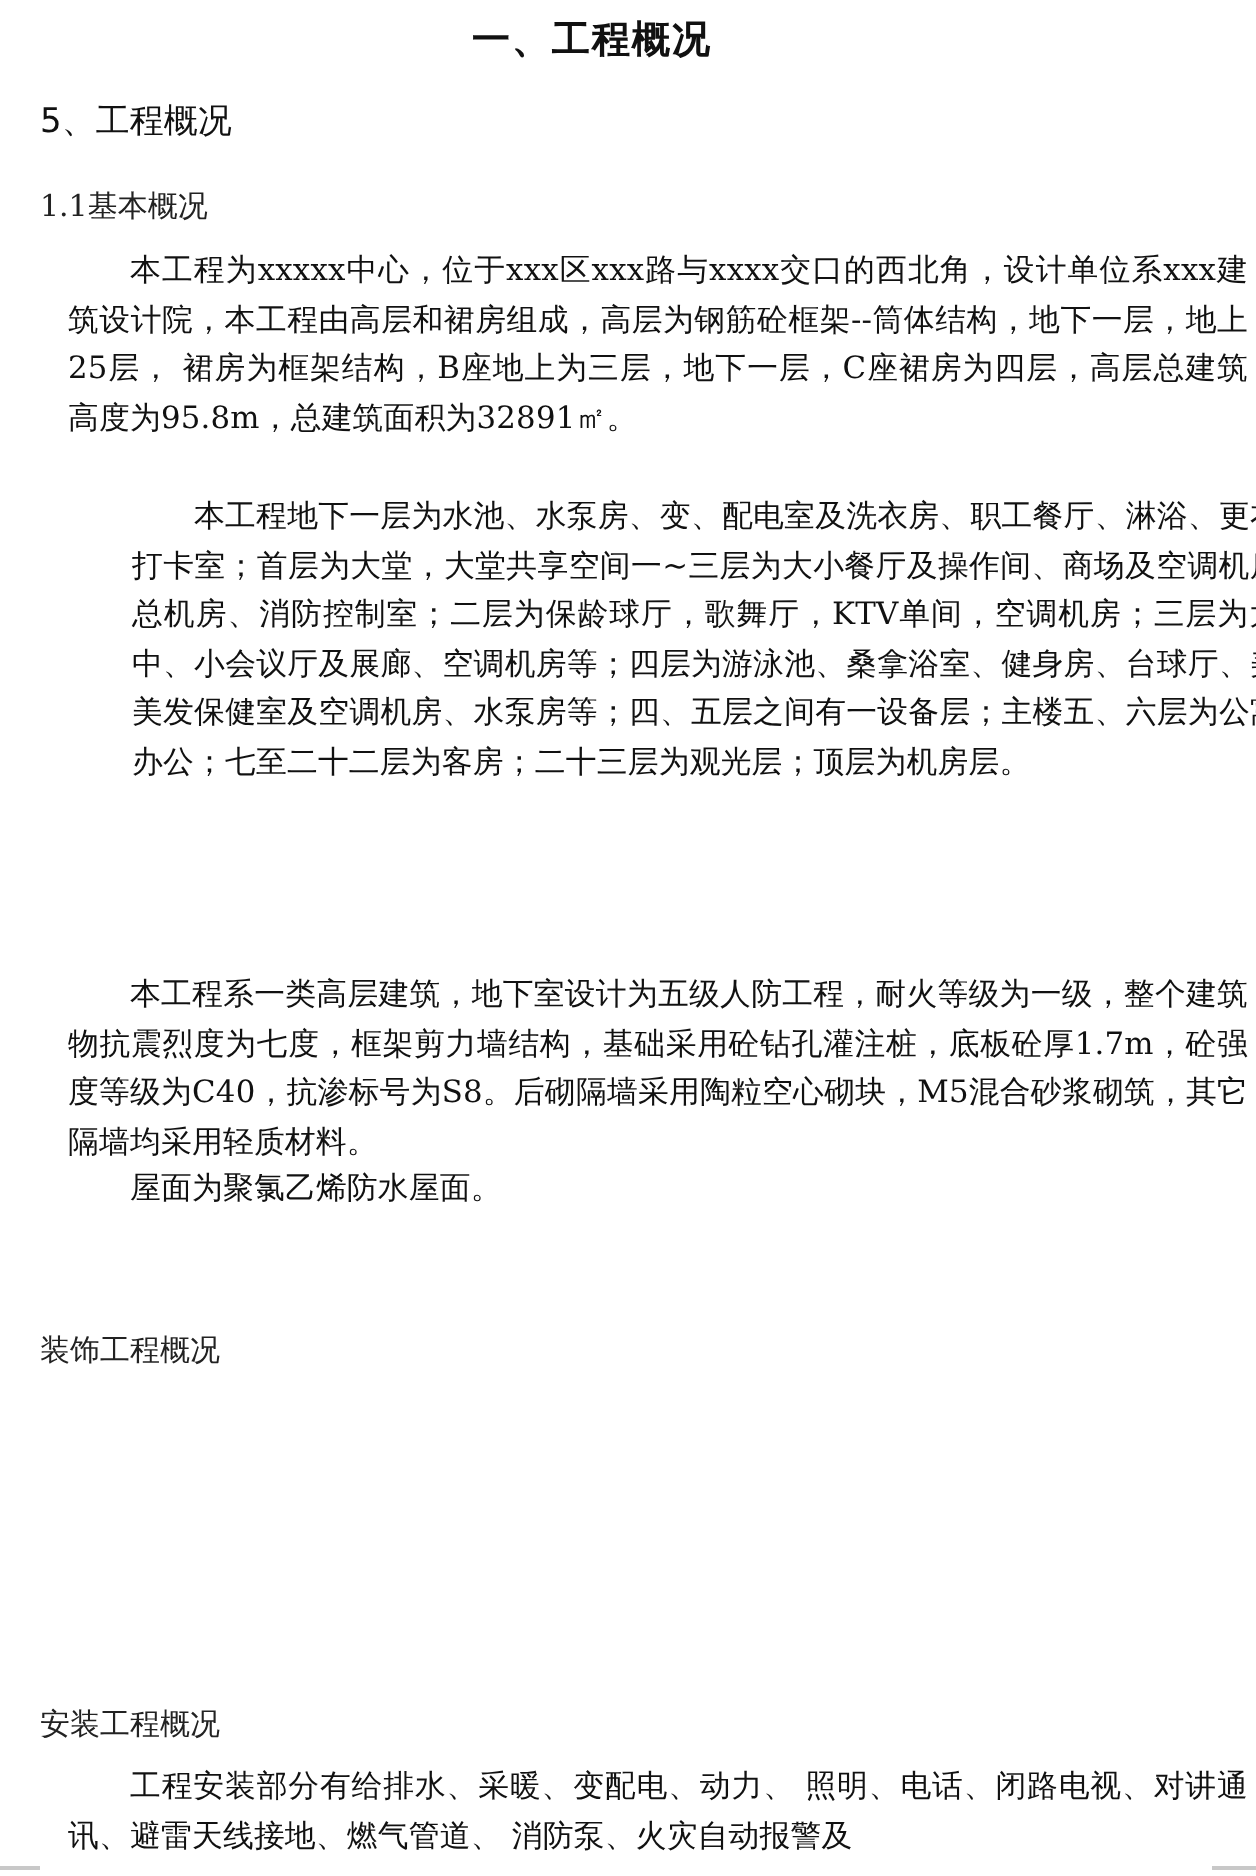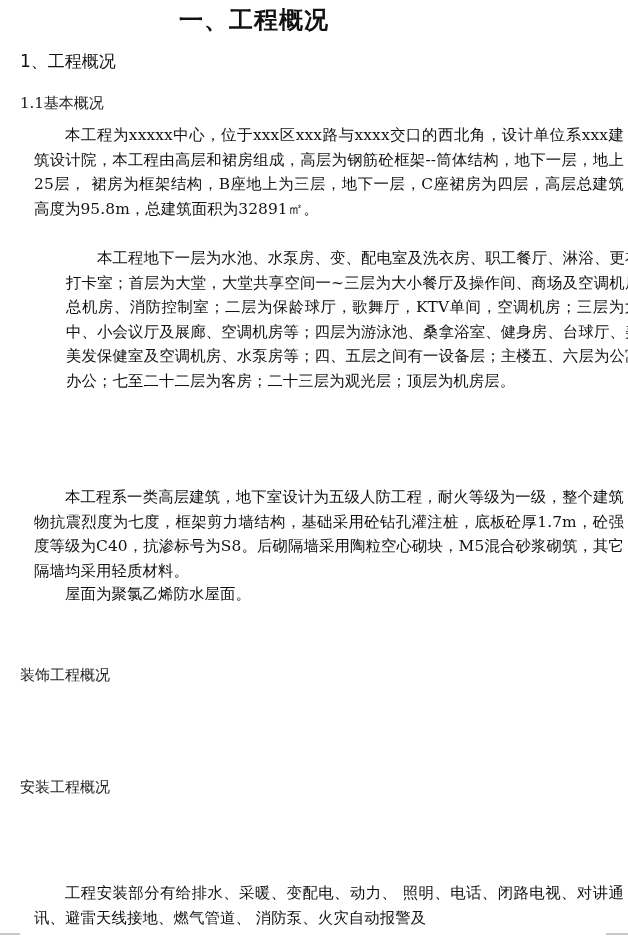--- a/index.html
+++ b/index.html
@@ -5,21 +5,21 @@
   html, body { margin: 0; padding: 0; background: #ffffff; }
   body {
     width: 628px; height: 938px; overflow: hidden; position: relative;
     font-family: "DejaVu Serif", "Liberation Serif", serif;
     color: #111111;
   }
   .page { position: absolute; left: 0; top: 0; width: 628px; height: 938px; }
   .title {
     position: absolute; left: 0; width: 508px; top: 6px;
     text-align: center; font-family: "DejaVu Sans", sans-serif;
-    font-weight: bold; font-size: 24px; line-height: 28px; letter-spacing: 1px;
+    font-weight: bold; font-size: 19px; line-height: 28px; letter-spacing: 1px; padding-left: 42px;
   }
   .h1 {
     position: absolute; left: 20px; top: 48px;
     font-family: "DejaVu Sans", sans-serif; font-size: 17px; line-height: 26px;
   }
   .h2 {
     position: absolute; left: 20px;
     font-size: 15px; line-height: 22px; color: #222;
   }
   .para {
@@ -32,29 +32,29 @@
   }
   .footer-line-right {
     position: absolute; left: 606px; top: 933px; width: 22px; height: 2px; background: #c8c8c8;
   }
 </style>
 </head>
 <body>
 
 <div class="page">
   <div class="title">一、工程概况</div>
-  <div class="h1">1、工程概况</div>
+  <div class="h1">5、工程概况</div>
 
   <div class="h2" style="top:92px;">1.1基本概况</div>
   <p class="para" style="top:123px;">本工程为xxxxx中心，位于xxx区xxx路与xxxx交口的西北角，设计单位系xxx建筑设计院，本工程由高层和裙房组成，高层为钢筋砼框架--筒体结构，地下一层，地上25层， 裙房为框架结构，B座地上为三层，地下一层，C座裙房为四层，高层总建筑高度为95.8m，总建筑面积为32891㎡。</p>
   <p class="para" style="top:246px;margin-left:32px;">本工程地下一层为水池、水泵房、变、配电室及洗衣房、职工餐厅、淋浴、更衣、打卡室；首层为大堂，大堂共享空间一~三层为大小餐厅及操作间、商场及空调机房、总机房、消防控制室；二层为保龄球厅，歌舞厅，KTV单间，空调机房；三层为大、中、小会议厅及展廊、空调机房等；四层为游泳池、桑拿浴室、健身房、台球厅、美容美发保健室及空调机房、水泵房等；四、五层之间有一设备层；主楼五、六层为公寓式办公；七至二十二层为客房；二十三层为观光层；顶层为机房层。</p>
 
   <p class="para" style="top:485px;">本工程系一类高层建筑，地下室设计为五级人防工程，耐火等级为一级，整个建筑物抗震烈度为七度，框架剪力墙结构，基础采用砼钻孔灌注桩，底板砼厚1.7m，砼强度等级为C40，抗渗标号为S8。后砌隔墙采用陶粒空心砌块，M5混合砂浆砌筑，其它隔墙均采用轻质材料。</p>
   <p class="para" style="top:582px;">屋面为聚氯乙烯防水屋面。</p>
 
   <div class="h2" style="top:616px;margin-top:48px;">装饰工程概况</div>
 
-  <div class="h2" style="top:776px;font-family:Liberation Serif, serif;">安装工程概况</div>
+  <div class="h2" style="top:852px;font-family:Liberation Serif, serif;">安装工程概况</div>
   <p class="para" style="top:881px;">工程安装部分有给排水、采暖、变配电、动力、 照明、电话、闭路电视、对讲通讯、避雷天线接地、燃气管道、 消防泵、火灾自动报警及</p>
 
   <div class="footer-line-left"></div>
   <div class="footer-line-right"></div>
 </div>
 
 </body></html>

